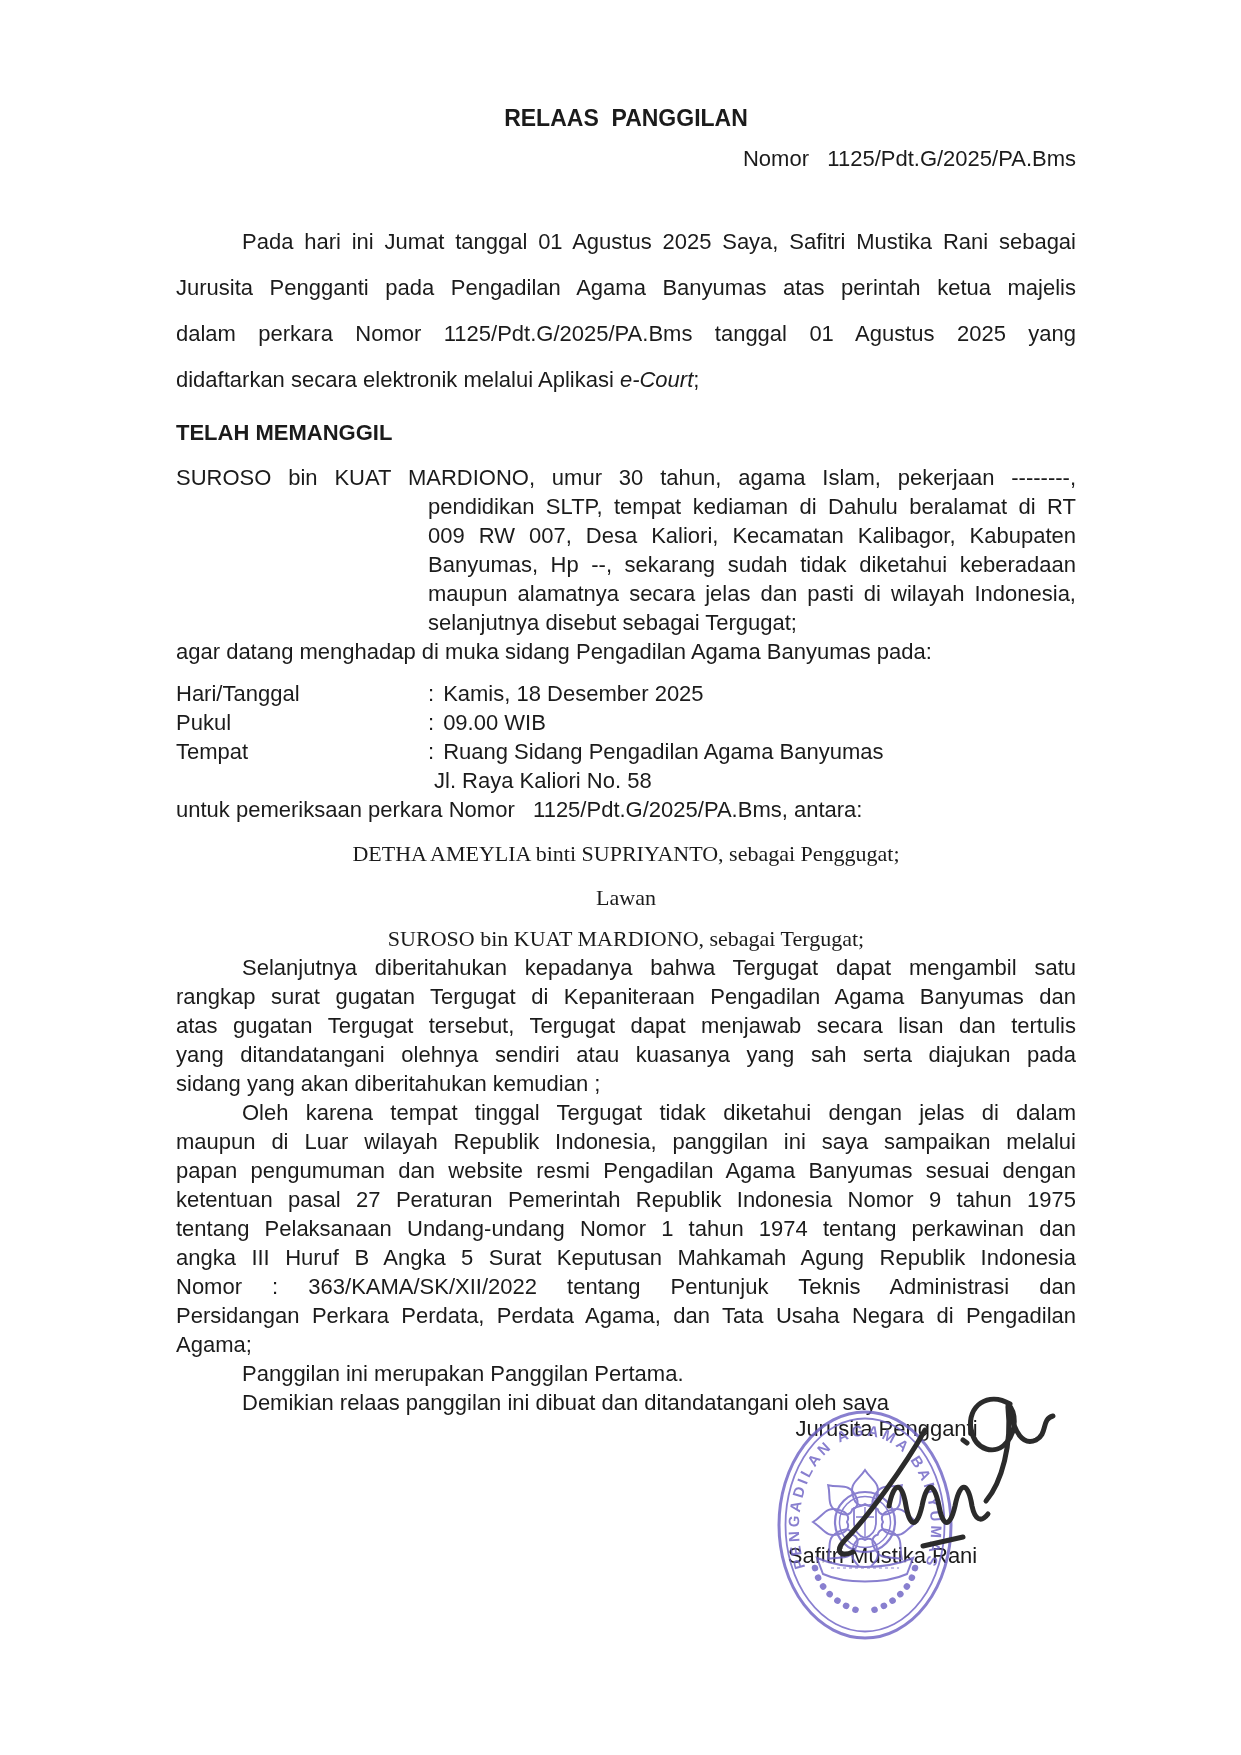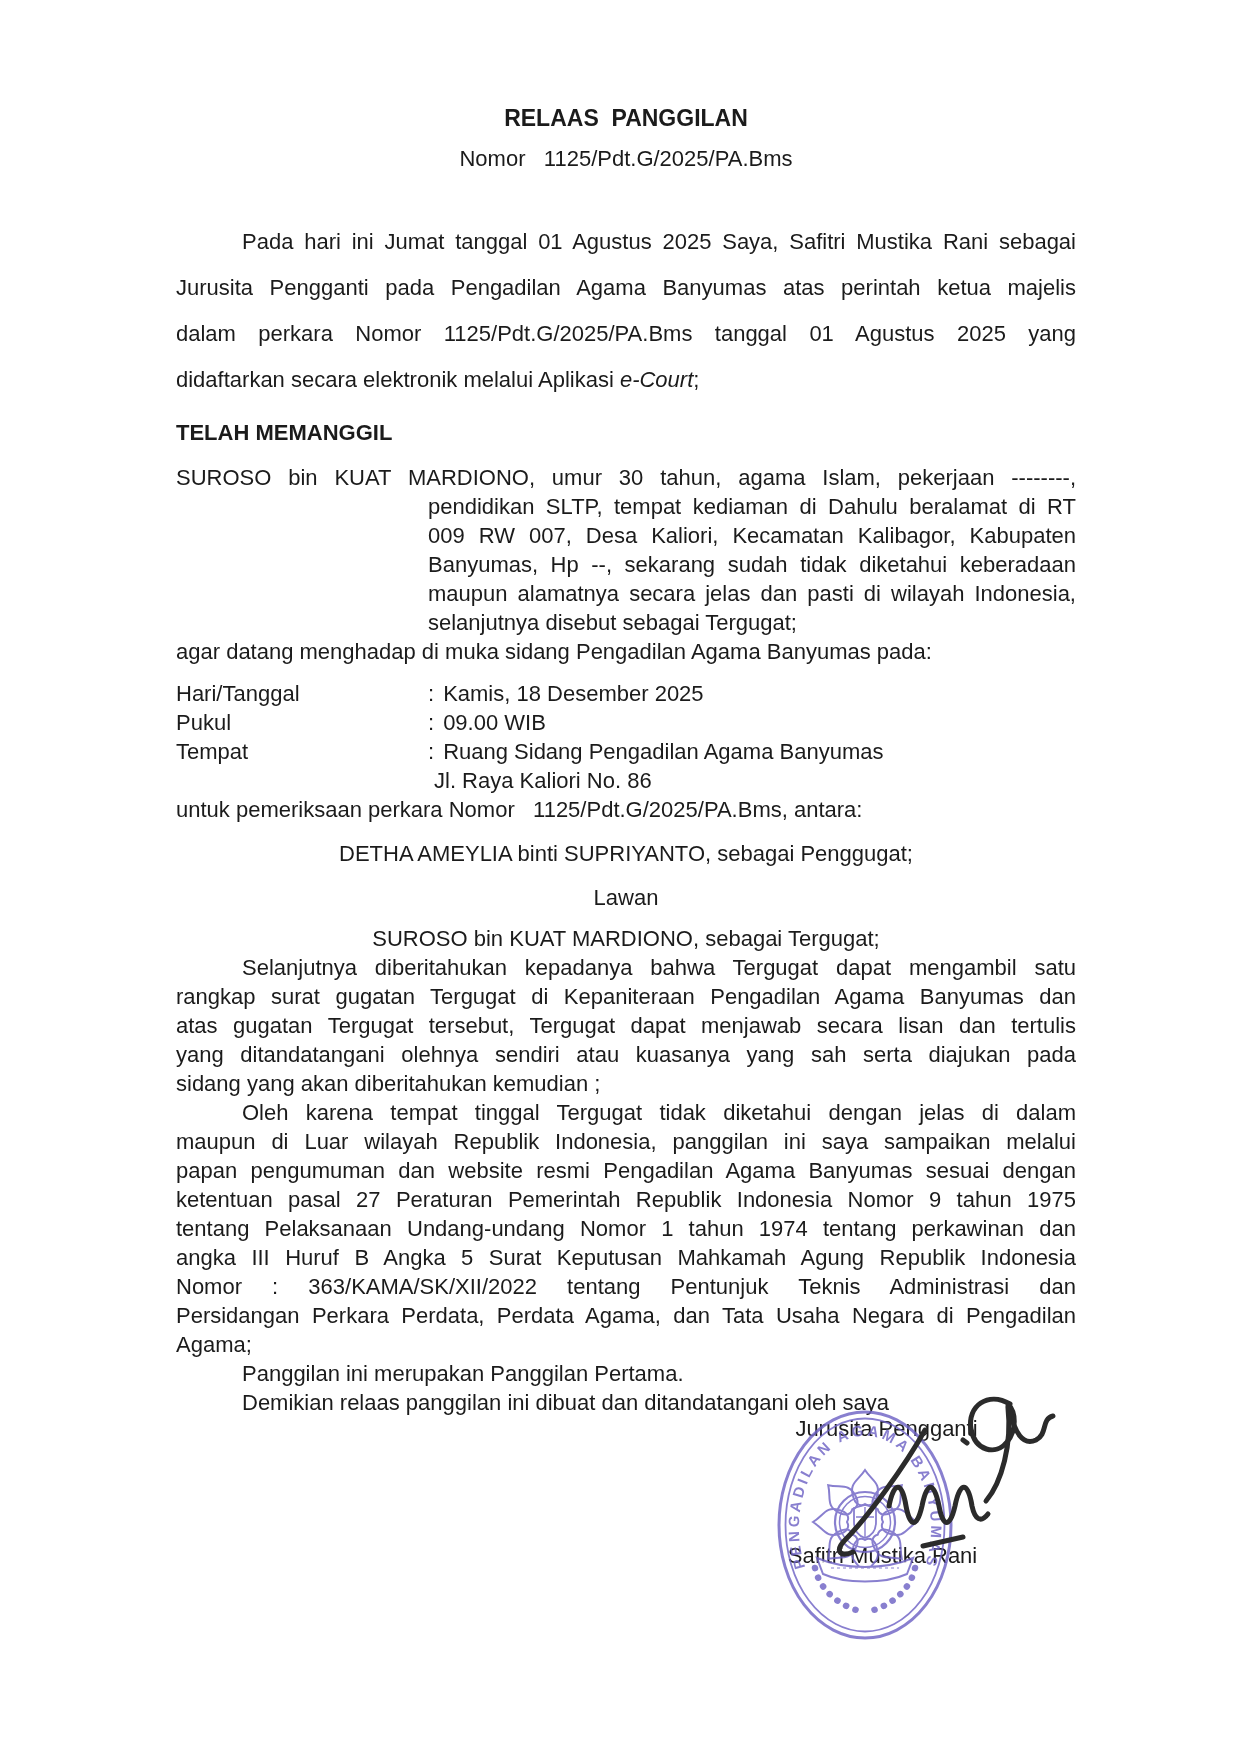--- a/index.html
+++ b/index.html
@@ -16,21 +16,21 @@
     overflow:hidden;
   }
   .title{
     text-align:center;
     font-weight:bold;
     font-size:23px;
     line-height:30px;
     white-space:pre-wrap;
   }
   .nomor{
-    text-align:center;
+    text-align:right;
     margin-top:12px;
     line-height:28px;
     white-space:pre-wrap;
   }
   .para1{margin-top:46px;line-height:46px;}
   .para1 > div{text-align:justify;text-align-last:justify;}
   .para1 > div:first-child{text-indent:66px;}
   .para1-last{line-height:46px;}
   .heading-memanggil{
     margin-top:15px;
@@ -39,21 +39,21 @@
   }
   .suroso-first{margin-top:16px;text-align:justify;text-align-last:justify;}
   .suroso-first .bname{font-weight:normal;}
   .hang > div{margin-left:252px;text-align:justify;text-align-last:justify;}
   .hang-last{margin-left:252px;}
   .details{margin-top:13px;}
   .dlabel{display:inline-block;width:252px;}
   .dsep{margin-right:9px;}
   .addr2{margin-left:258px;}
   .case-line{white-space:pre-wrap;}
-  .cline{text-align:center;}
+  .cline{text-align:center;font-family:Liberation Serif, serif;}
   .mt15{margin-top:15px;}
   .mt12{margin-top:12px;}
   .para > div{text-align:justify;text-align-last:justify;}
   .para > div:first-child{text-indent:66px;}
   .indent{text-indent:66px;}
   .sig-role{position:absolute;left:789px;top:1414px;width:195px;text-align:center;z-index:1;}
   .sig-name{position:absolute;left:770px;top:1541px;width:225px;text-align:center;z-index:1;}
   .stamp{position:absolute;left:770px;top:1406px;opacity:0.82;z-index:2;}
   .signature{position:absolute;left:805px;top:1388px;z-index:3;}
 </style>
@@ -82,21 +82,21 @@
       <div>maupun alamatnya secara jelas dan pasti di wilayah Indonesia,</div>
     </div>
   <div class="hang-last">selanjutnya disebut sebagai Tergugat;</div>
 
   <div>agar datang menghadap di muka sidang Pengadilan Agama Banyumas pada:</div>
 
   <div class="details">
     <div class="drow"><span class="dlabel">Hari/Tanggal</span><span class="dsep">:</span><span>Kamis, 18 Desember 2025</span></div>
     <div class="drow"><span class="dlabel">Pukul</span><span class="dsep">:</span><span>09.00 WIB</span></div>
     <div class="drow"><span class="dlabel">Tempat</span><span class="dsep">:</span><span>Ruang Sidang Pengadilan Agama Banyumas</span></div>
-    <div class="addr2">Jl. Raya Kaliori No. 86</div>
+    <div class="addr2">Jl. Raya Kaliori No. 58</div>
   </div>
 
   <div class="case-line">untuk pemeriksaan perkara Nomor   1125/Pdt.G/2025/PA.Bms, antara:</div>
 
   <div class="cline mt15">DETHA AMEYLIA binti SUPRIYANTO, sebagai Penggugat;</div>
   <div class="cline mt15">Lawan</div>
   <div class="cline mt12">SUROSO bin KUAT MARDIONO, sebagai Tergugat;</div>
 
   <div class="para">
       <div>Selanjutnya diberitahukan kepadanya bahwa Tergugat dapat mengambil satu</div>

